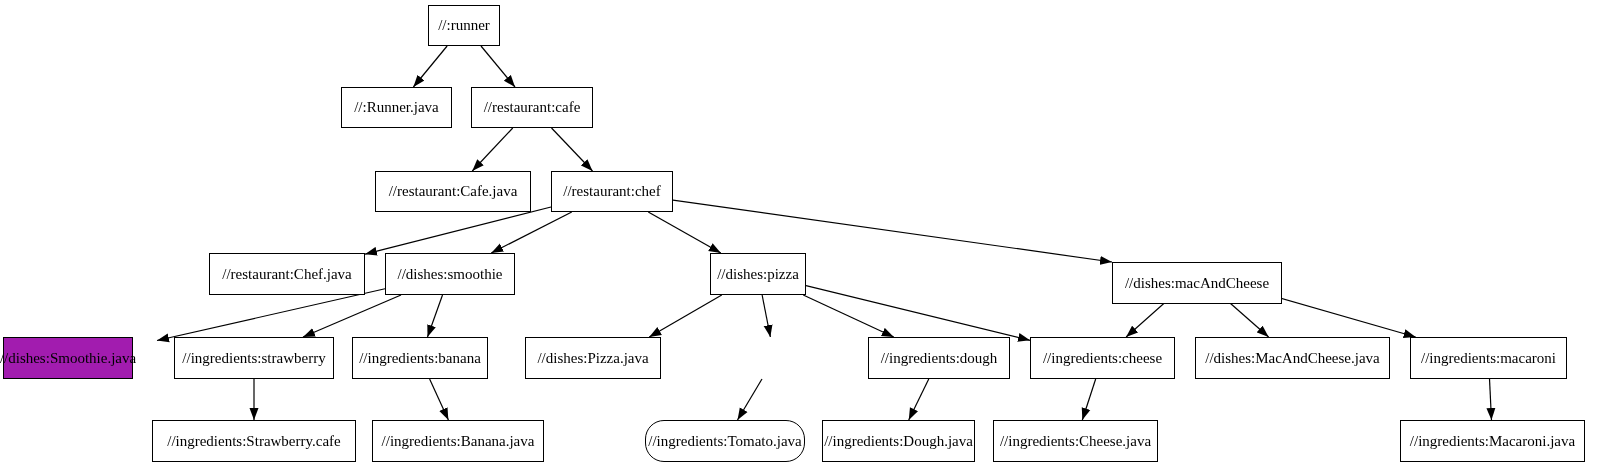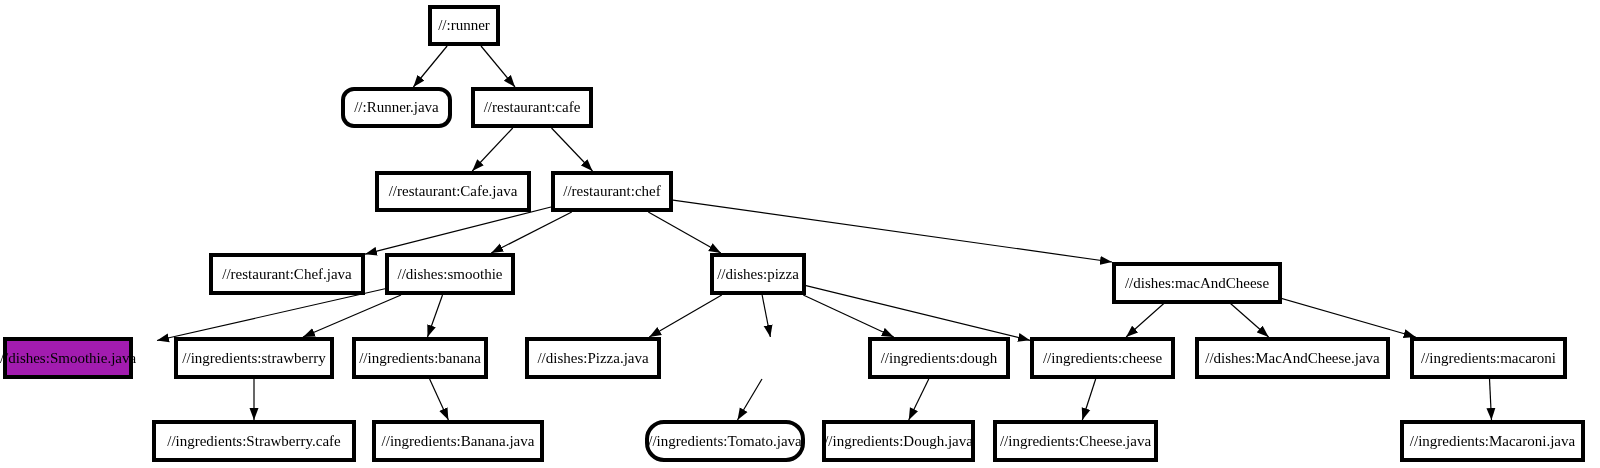--- a/index.html
+++ b/index.html
@@ -17,21 +17,21 @@
   }
   #edge-layer {
     position: absolute;
     left: 0; top: 0;
     width: 1600px;
     height: 468px;
   }
   .node {
     position: absolute;
     box-sizing: border-box;
-    border: 4px solid #22c55e;
+    border: 1px solid #22c55e;
     background: #ffffff;
     display: flex;
     align-items: center;
     justify-content: center;
     white-space: nowrap;
   }
   .node .node-label {
     font-size: 15px;
     color: #000000;
     letter-spacing: 0px;
@@ -70,21 +70,21 @@
       <line x1="1269.875" y1="295" x2="1415.625" y2="337" stroke="#000000" stroke-width="1.2" marker-end="url(#arrowhead)"></line>
       <line x1="761.9759036144578" y1="379" x2="737.5240963855422" y2="420" stroke="#000000" stroke-width="1.2" marker-end="url(#arrowhead)"></line>
       <line x1="928.7530120481928" y1="379" x2="908.7469879518072" y2="420" stroke="#000000" stroke-width="1.2" marker-end="url(#arrowhead)"></line>
       <line x1="1095.6686746987953" y1="379" x2="1082.3313253012047" y2="420" stroke="#000000" stroke-width="1.2" marker-end="url(#arrowhead)"></line>
       <line x1="1489.512048192771" y1="379" x2="1491.487951807229" y2="420" stroke="#000000" stroke-width="1.2" marker-end="url(#arrowhead)"></line>
     </svg>
 
 <div class="node" style="left: 428px; top: 5px; width: 72px; height: 41px; border-color: rgb(0, 0, 0); background: rgb(255, 255, 255);">
       <span class="node-label">//:runner</span>
     </div>
-    <div class="node" style="left: 341px; top: 87px; width: 111px; height: 41px; border-color: rgb(0, 0, 0); background: rgb(255, 255, 255); border-radius: 13px;">
+    <div class="node" style="left: 341px; top: 87px; width: 111px; height: 41px; border-color: rgb(0, 0, 0); background: rgb(255, 255, 255);">
       <span class="node-label">//:Runner.java</span>
     </div>
     <div class="node" style="left: 471px; top: 87px; width: 122px; height: 41px; border-color: rgb(0, 0, 0); background: rgb(255, 255, 255);">
       <span class="node-label">//restaurant:cafe</span>
     </div>
     <div class="node" style="left: 375px; top: 171px; width: 156px; height: 41px; border-color: rgb(0, 0, 0); background: rgb(255, 255, 255);">
       <span class="node-label">//restaurant:Cafe.java</span>
     </div>
     <div class="node" style="left: 551px; top: 171px; width: 122px; height: 41px; border-color: rgb(0, 0, 0); background: rgb(255, 255, 255);">
       <span class="node-label">//restaurant:chef</span>

